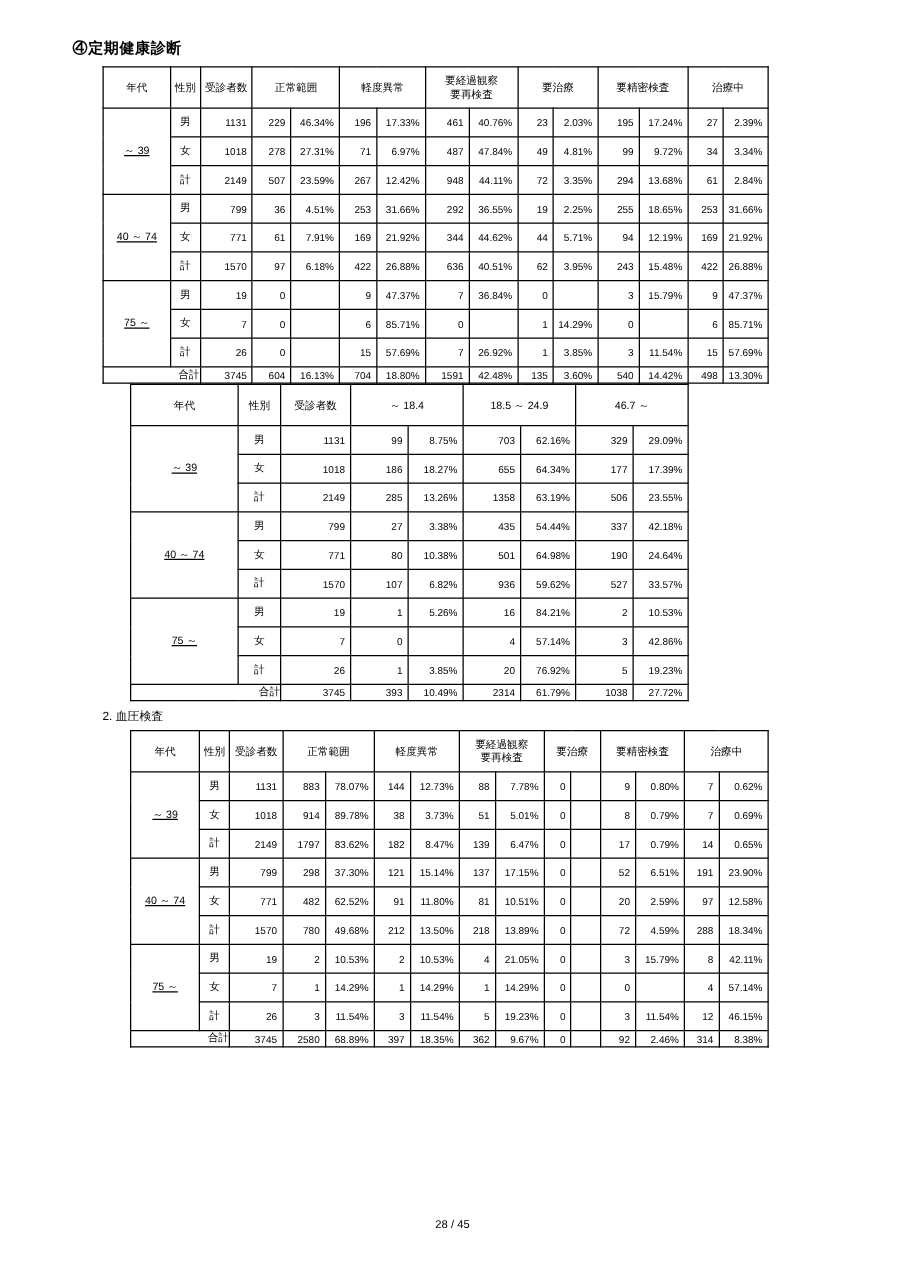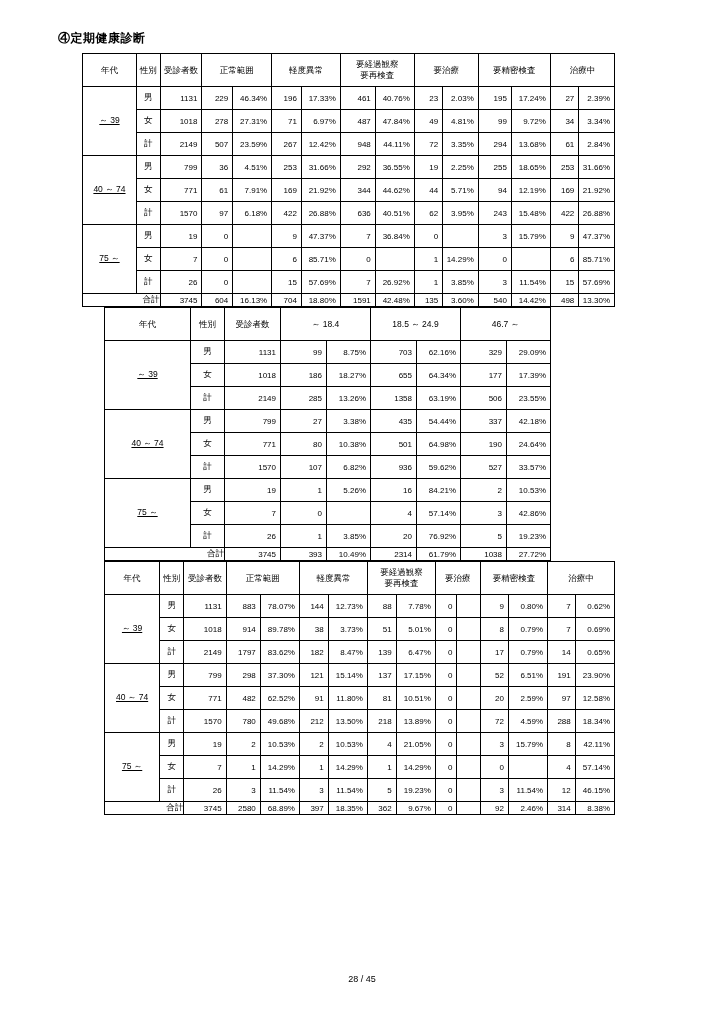--- a/index.html
+++ b/index.html
@@ -419,20 +419,21 @@
         <td class="num">393</td>
         <td class="pct">10.49%</td>
         <td class="num">2314</td>
         <td class="pct">61.79%</td>
         <td class="num">1038</td>
         <td class="pct">27.72%</td>
       </tr>
     </tbody>
   </table>
 
+  <div class="section-label">2. 血圧検査</div>
   <table class="tbl-bp">
     <colgroup>
       <col style="width:86px">
         <col style="width:34px">
         <col style="width:56px">
       <col style="width:42px">
         <col style="width:44px">
       <col style="width:36px">
         <col style="width:44px">
       <col style="width:36px">

